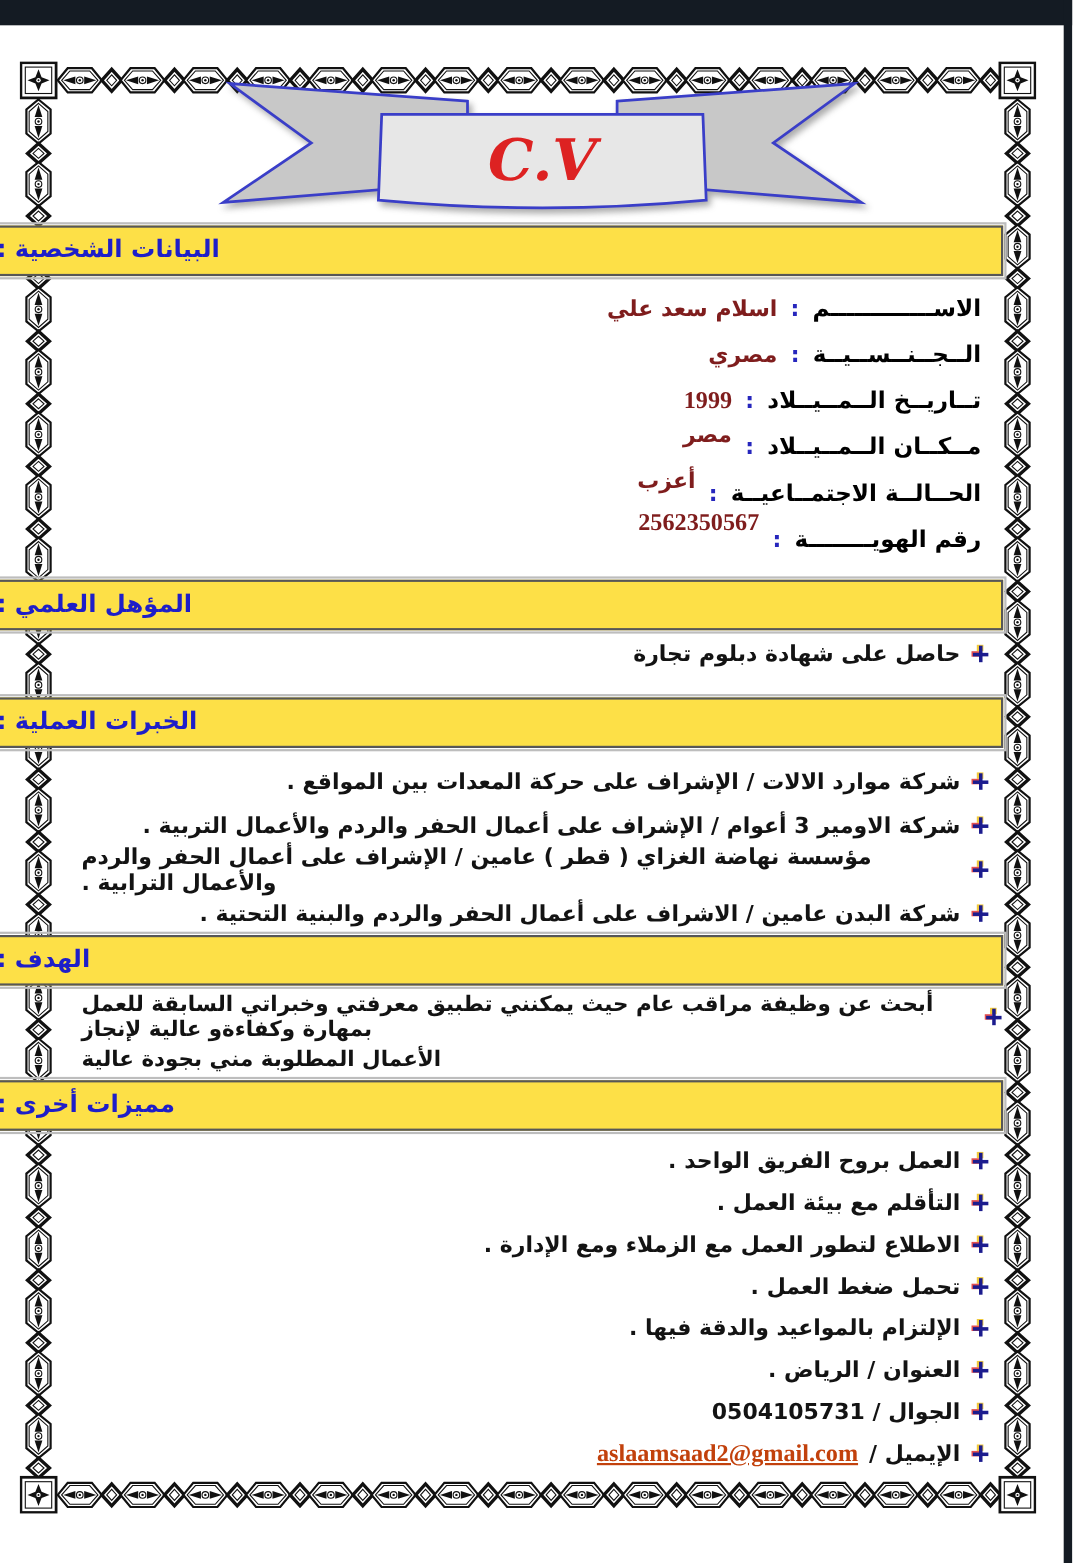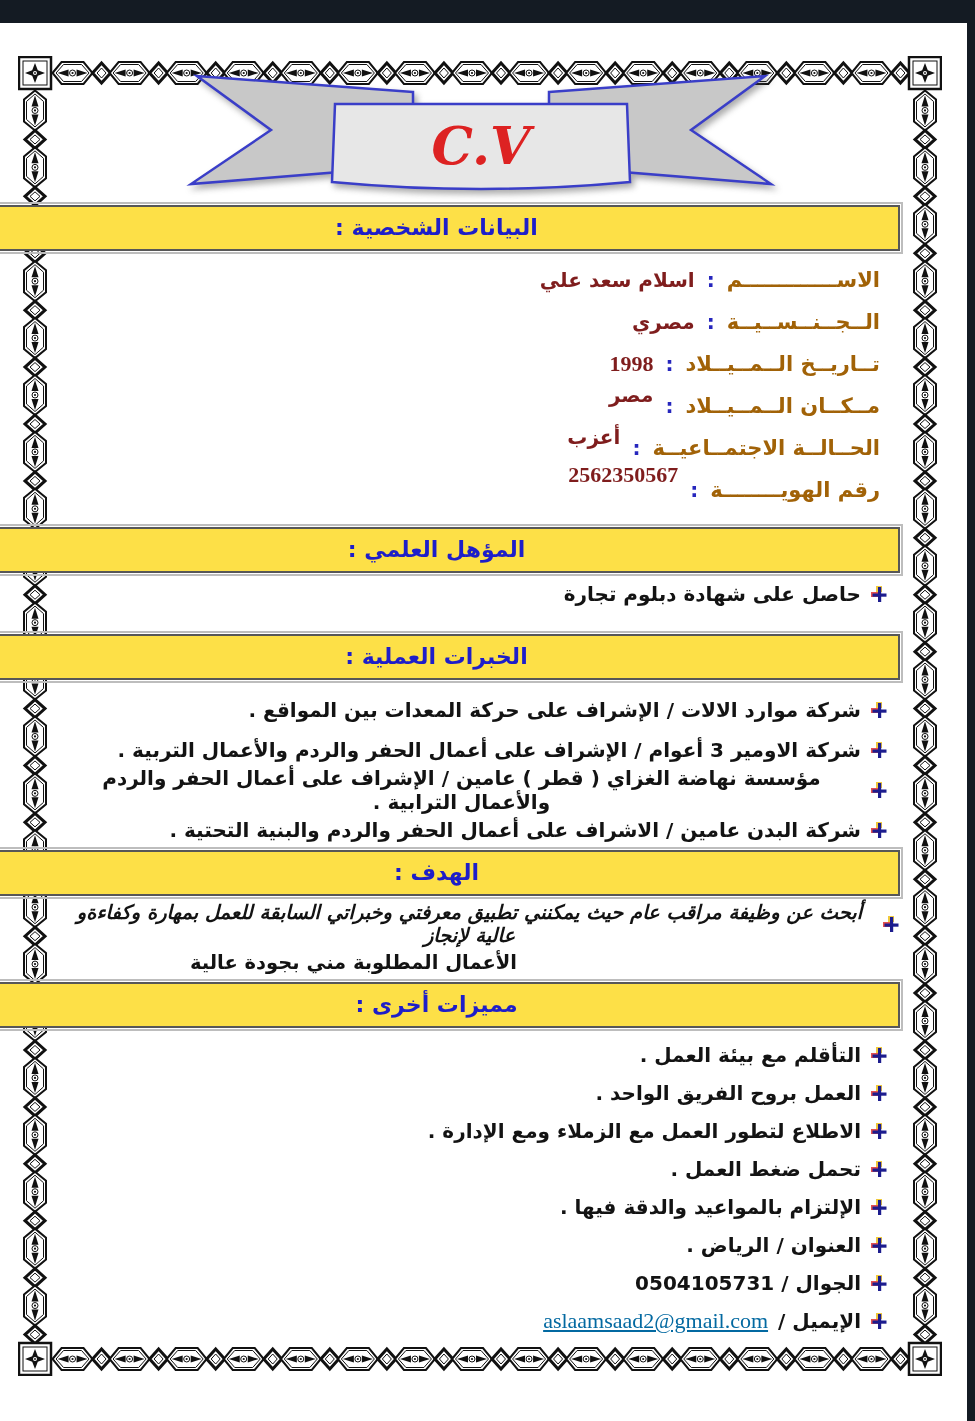--- a/index.html
+++ b/index.html
@@ -5,55 +5,55 @@
   html,body{margin:0;padding:0;background:#ffffff;}
   .screen{position:relative;width:975px;height:1421px;background:#ffffff;overflow:hidden;
           font-family:"DejaVu Sans",sans-serif;}
   .topbar{position:absolute;left:0;top:0;width:975px;height:23px;background:#141b23;}
   .right-strip{position:absolute;right:0;top:0;width:8px;height:1421px;background:#141b23;}
 
   
   .frame{position:absolute;left:18px;top:56px;width:924px;height:1320px;}
 
   
-  .content{position:absolute;left:62px;top:62px;width:838px;direction:rtl;text-align:center;color:#131313;}
+  .content{position:absolute;left:74px;top:62px;width:838px;direction:rtl;text-align:left;color:#131313;}
 
   .banner{width:600px;height:126px;margin:10px auto 0;position:relative;}
   .banner svg{display:block;filter:drop-shadow(3px 4px 3px rgba(70,70,70,.45));}
   .cv-title{font-family:"DejaVu Serif",serif;font-style:italic;font-weight:bold;}
 
   .secbox{box-sizing:border-box;width:927px;height:46px;line-height:42px;background:#fde047;
           border:2px solid #575757;outline:2px solid #bdbdbd;outline-offset:1px;
           padding:0 10px;font-size:22px;font-weight:bold;color:#1e1ec9;}
   .mt7{margin-top:7px;}  .mt3{margin-top:16px;}  .mt21{margin-top:21px;}
 
   .fields{margin-top:8px;padding-left:0;padding-right:20px;}
   .frow{height:42px;display:flex;align-items:center;}
-  .flabel{color:#a16207;font-size:21px;font-weight:bold;white-space:nowrap;}
+  .flabel{color:#000000;font-size:21px;font-weight:bold;white-space:nowrap;}
   .colon{margin:0 12px;font-size:20px;font-weight:bold;color:#2626bd;}
   .fvalue{font-size:20px;font-weight:bold;color:#7f1d1d;}
   .serif{font-family:"Liberation Serif",serif;font-size:22px;}
   .raised .fvalue{transform:translateY(-11px);}
   .raised2 .fvalue{transform:translateY(-15px);}
 
   .list{padding-right:12px;}
   .item{height:40px;display:flex;align-items:center;font-size:20px;font-weight:bold;color:#131313;}
   .item-sm{height:38px;}
   .edu{margin-top:2px;}
   .exp{margin-top:10px;}
   .feat{margin-top:8px;}
   .bullet{width:17px;height:17px;margin-left:10px;flex-shrink:0;}
 
   .objective{margin-top:8px;}
-  .obj-line1{display:flex;align-items:center;height:40px;font-size:19.5px;font-weight:bold;font-style:italic;}
+  .obj-line1{display:flex;align-items:center;height:40px;font-size:19.5px;font-weight:bold;}
   .obj-line1 .bullet{margin-left:6px;}
   .obj-line2{height:38px;line-height:38px;font-size:19.5px;font-weight:bold;padding-right:255px;}
 
-  .email-link{color:#0369a1;text-decoration:underline;font-family:"Liberation Serif",serif;
-              font-weight:normal;font-size:22px;margin-right:10px;cursor:pointer;}
+  .email-link{color:#c2410c;text-decoration:underline;font-family:"Liberation Serif",serif;
+              font-weight:bold;font-size:22px;margin-right:10px;cursor:pointer;}
   .sprite{position:absolute;width:0;height:0;overflow:hidden;}
 </style>
 </head>
 <body>
 
 <svg class="sprite" xmlns="http://www.w3.org/2000/svg">
   <symbol id="ico-bullet" viewBox="0 0 17 17">
     <rect x="5" y="0" width="6" height="6" fill="#f0c93c"></rect>
     <rect x="0" y="6" width="7" height="5" fill="#e35050"></rect>
     <rect x="7" y="1" width="3.2" height="15" fill="#1c1c8e"></rect>
@@ -188,21 +188,21 @@
         <span class="fvalue">اسلام سعد علي</span>
       </div>
       <div class="frow">
         <span class="flabel">الــجــنــســيــة</span>
         <span class="colon">:</span>
         <span class="fvalue">مصري</span>
       </div>
       <div class="frow">
         <span class="flabel">تــاريــخ الــمــيــلاد</span>
         <span class="colon">:</span>
-        <span class="fvalue serif">1998</span>
+        <span class="fvalue serif">1999</span>
       </div>
       <div class="frow raised">
         <span class="flabel">مــكــان الــمــيــلاد</span>
         <span class="colon">:</span>
         <span class="fvalue">مصر</span>
       </div>
       <div class="frow raised">
         <span class="flabel">الحــالــة الاجتمــاعيــة</span>
         <span class="colon">:</span>
         <span class="fvalue">أعزب</span>
@@ -270,27 +270,27 @@
     </div>
 
     <div class="secbox">
       <span>مميزات أخرى :</span>
     </div>
     <div class="list feat">
       <div class="item item-sm">
         <svg class="bullet">
             <use href="#ico-bullet"></use>
           </svg>
+        <span>العمل بروح الفريق الواحد .</span>
+      </div>
+      <div class="item item-sm">
+        <svg class="bullet">
+            <use href="#ico-bullet"></use>
+          </svg>
         <span>التأقلم مع بيئة العمل .</span>
-      </div>
-      <div class="item item-sm">
-        <svg class="bullet">
-            <use href="#ico-bullet"></use>
-          </svg>
-        <span>العمل بروح الفريق الواحد .</span>
       </div>
       <div class="item item-sm">
         <svg class="bullet">
             <use href="#ico-bullet"></use>
           </svg>
         <span>الاطلاع لتطور العمل مع الزملاء ومع الإدارة .</span>
       </div>
       <div class="item item-sm">
         <svg class="bullet">
             <use href="#ico-bullet"></use>

